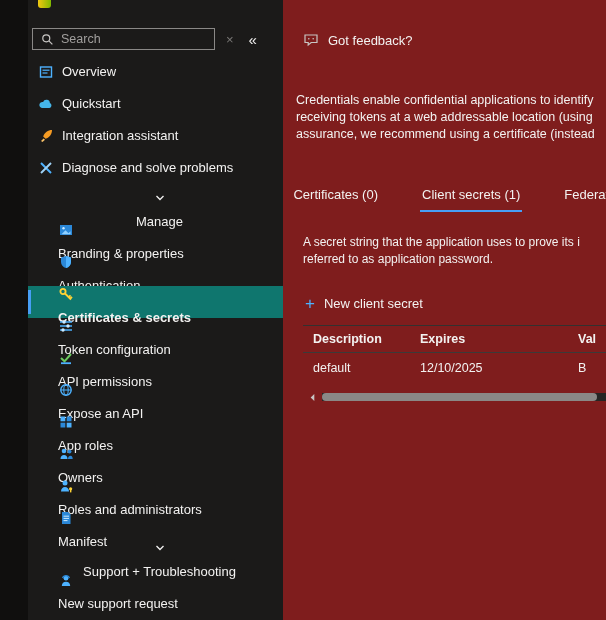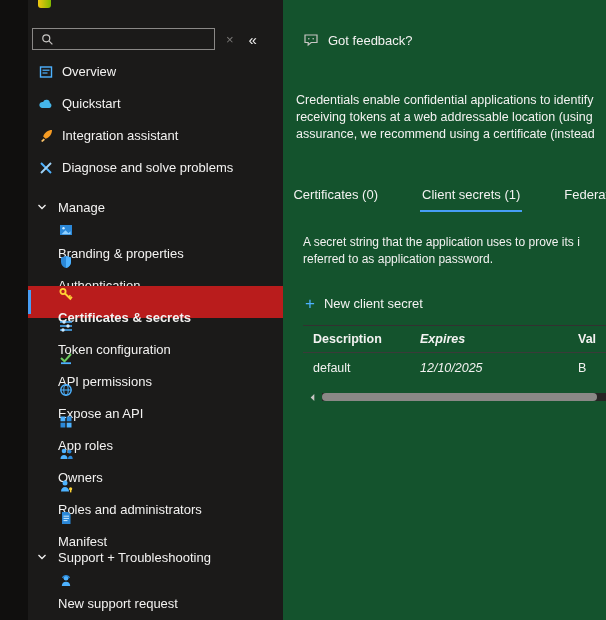--- a/index.html
+++ b/index.html
@@ -19,42 +19,42 @@
   .search-box input { flex:1; min-width:0; background:transparent; border:none; outline:none;
     color:#f3f2f1; font-size:12.5px; font-family:"Liberation Sans",sans-serif; }
   .search-box input::placeholder { color:#a19f9d; }
   .search-clear { margin-left:11px; color:#797775; font-size:13px; cursor:pointer; }
   .collapse-btn { margin-left:15px; color:#f3f2f1; font-size:15px; cursor:pointer; letter-spacing:-1px; }
 
   .nav { margin-top:14px; }
   .nav-item { display:flex; height:32px; gap:8px; padding-left:10px;
     cursor:pointer; position:relative; white-space:nowrap; }
   .nav-item.sub { padding-left:30px;flex-direction:column; }
-  .nav-item.selected { background:#b91c1c; font-weight:bold; }
+  .nav-item.selected { background:#0f766e; font-weight:bold; }
   .nav-item.selected::before { content:''; position:absolute; left:0; top:4px; bottom:4px; width:3px; background:#479ef5; }
-  .group-header { display:flex; align-items:center; height:30px; gap:10px; padding-left:8px; cursor:pointer; white-space:nowrap; }
+  .group-header { display:flex; align-items:center; height:30px; gap:10px; padding-left:8px; cursor:pointer; white-space:nowrap;flex-direction:column; }
   .ic { width:16px; height:16px; flex:none; display:flex; align-items:center; justify-content:center; }
   .chev { width:12px; flex:none; display:flex; align-items:center; justify-content:center; }
 
-  .main { position:absolute; left:283px; top:0; right:0; bottom:0; background:#14532d; overflow:hidden; }
+  .main { position:absolute; left:283px; top:0; right:0; bottom:0; background:#7f1d1d; overflow:hidden; }
   .feedback-row { display:flex; align-items:center; gap:9px; margin:32px 0 0 20px; cursor:pointer; }
   .intro { margin:44px 0 0 13px; font-size:12.5px; line-height:17px; white-space:nowrap; }
   .tabs { display:flex; gap:40px; margin:44px 0 0 28px; white-space:nowrap;justify-content:center; }
   .tab { padding:0 2px 8px 2px; cursor:pointer; color:#f3f2f1; }
   .tab.selected { font-weight:normal; border-bottom:2px solid #479ef5; }
   .desc { margin:22px 0 0 20px; font-size:12px; line-height:17px; white-space:nowrap; }
   .new-secret { display:flex; align-items:center; gap:9px; margin:28px 0 0 22px; cursor:pointer; white-space:nowrap; }
   .plus { color:#4db2ff; font-size:17px; line-height:12px; font-weight:normal; }
 
   .grid { margin:14px 0 8px 20px; font-size:12.5px; }
   .thead { display:flex; align-items:center; height:28px; font-weight:bold;
     border-top:1px solid #323130; border-bottom:1px solid #3b3a39; white-space:nowrap; }
   .trow { display:flex; align-items:center; height:30px; white-space:nowrap; }
   .c1 { width:117px; padding-left:10px; flex:none; }
-  .c2 { width:158px; flex:none;font-style:italic; }
+  .c2 { width:158px; flex:none; }
   .c3 { width:100px; flex:none; }
 
   .hscroll { display:flex; align-items:center; margin:5px 0 0 23px; height:12px; }
   .scroll-btn { width:13px; height:12px; display:flex; align-items:center; justify-content:center; cursor:pointer; }
   .scroll-track { flex:1; height:8px; background:#262524; position:relative; margin-left:3px; }
   .scroll-thumb { position:absolute; left:0; top:0; height:8px; width:calc(100% - 9px);
     background:#8a8886; border-radius:4px; cursor:grab; }
 </style>
 </head>
 <body>
@@ -65,20 +65,21 @@
   <div class="app-icon-fragment"></div>
 
   <div class="search-row">
     <div class="search-box">
       <span class="ic">
         <svg viewBox="0 0 16 16" width="13" height="13">
             <circle cx="6.5" cy="6.5" r="4.3" fill="none" stroke="#c8c6c4" stroke-width="1.5"></circle>
             <line x1="10" y1="10" x2="14" y2="14" stroke="#c8c6c4" stroke-width="1.5"></line>
           </svg>
       </span>
+      <input placeholder="Search" style="">
     </div>
     <span class="search-clear">×</span>
     <span class="collapse-btn">«</span>
   </div>
 
   <div class="nav">
 
     <div class="nav-item">
       <span class="ic">
         <svg viewBox="0 0 16 16" width="16" height="16">

